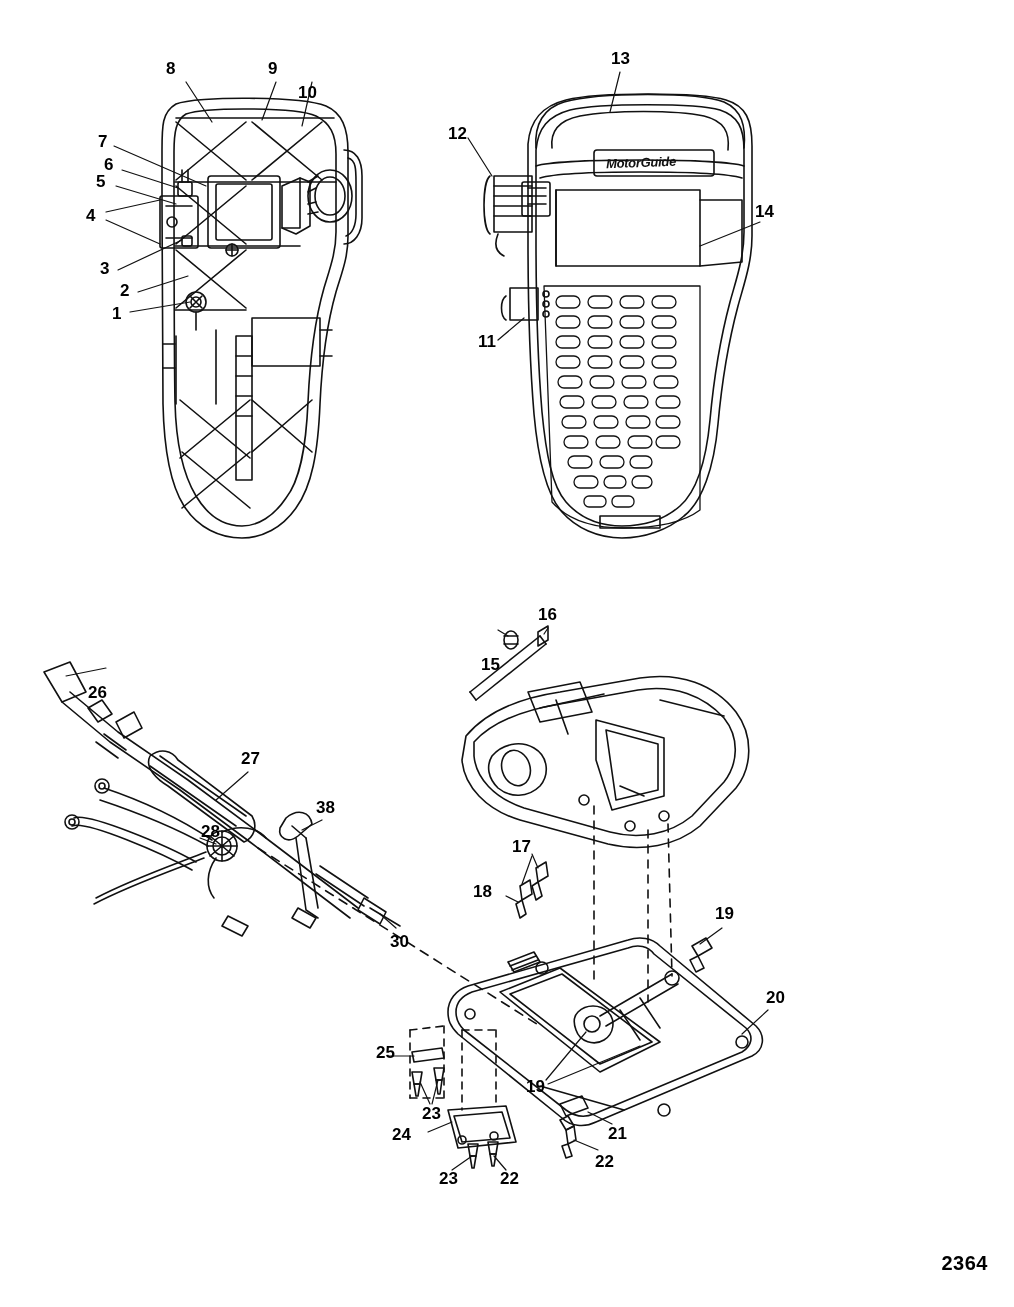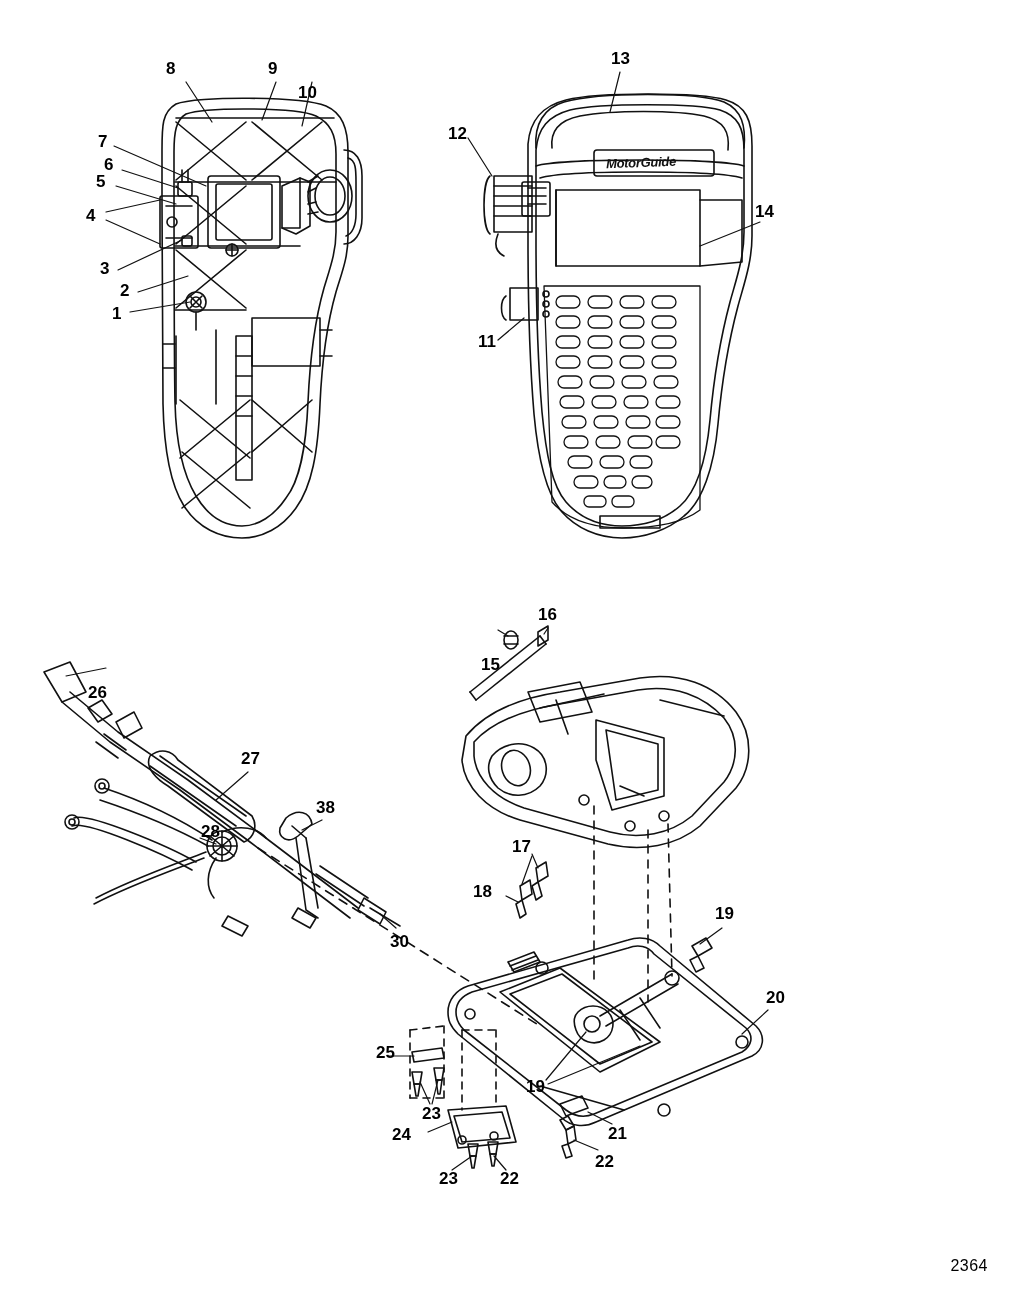--- a/index.html
+++ b/index.html
@@ -32,22 +32,22 @@
     font-weight: bold;
     font-family: "Liberation Sans", sans-serif;
     color: #000;
     line-height: 1;
     white-space: nowrap;
   }
   .drawing-number {
     position: absolute;
     right: 26px;
     bottom: 32px;
-    font-size: 16px;
-    font-weight: normal;
+    font-size: 20px;
+    font-weight: bold;
     letter-spacing: 0.5px;
   }
   .brand-label {
     position: absolute;
     font-family: "Liberation Sans", sans-serif;
     font-size: 13px;
     font-style: italic;
     font-weight: bold;
     letter-spacing: -0.3px;
     color: #111;

